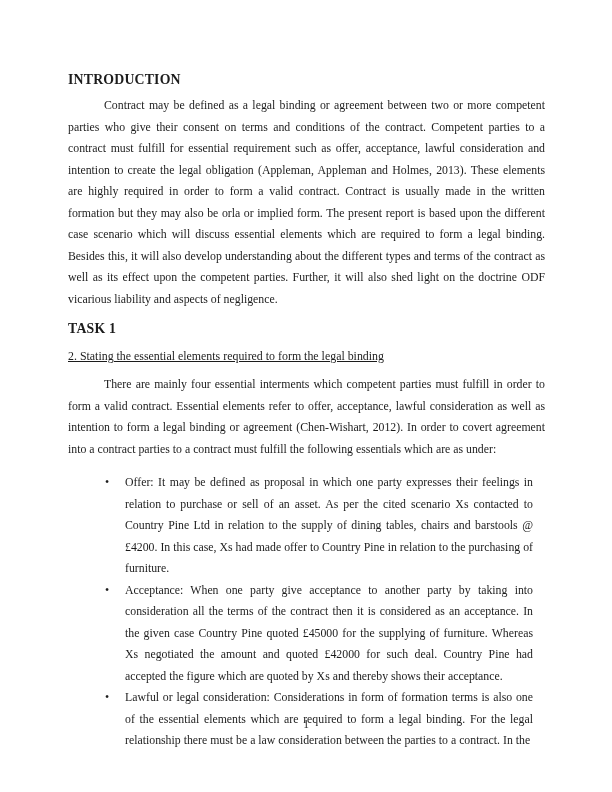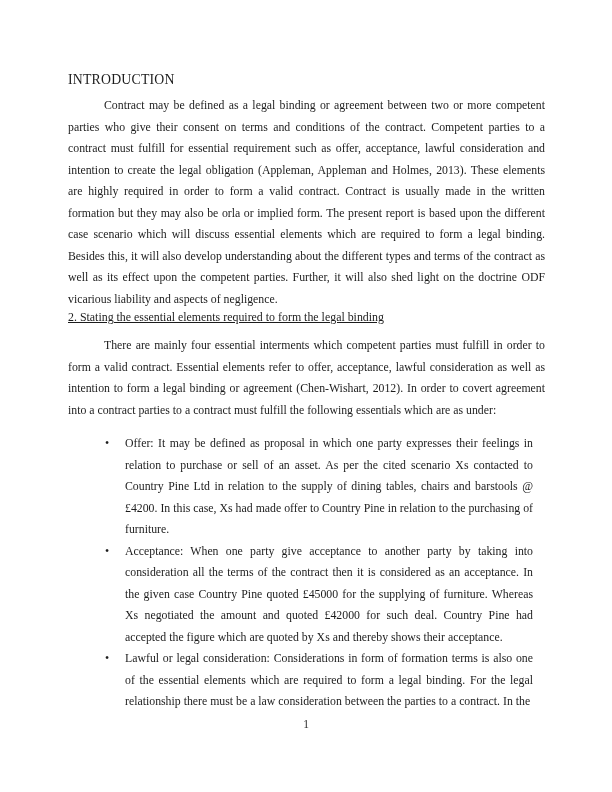--- a/index.html
+++ b/index.html
@@ -18,21 +18,21 @@
     box-sizing: border-box;
   }
   .content {
     position: absolute;
     left: 68px;
     top: 71px;
     width: 477px;
   }
   .heading {
     font-size: 13.8px;
-    font-weight: normal;
+    font-weight: bold;
     line-height: 17px;
     margin: 0 0 7px 0;
     letter-spacing: 0.2px;
   }
   .heading.task {
     margin-top: 10px;
     margin-bottom: 12px;
   }
   .subheading {
     font-size: 11.9px;
@@ -79,20 +79,21 @@
 </head>
 <body>
 
 <div class="page">
   <div class="content">
 
     <h1 class="heading">INTRODUCTION</h1>
 
     <p class="body indent">Contract may be defined as a legal binding or agreement between two or more competent parties who give their consent on terms and conditions of the contract. Competent parties to a contract must fulfill for essential requirement such as offer, acceptance, lawful consideration and intention to create the legal obligation (Appleman, Appleman and Holmes, 2013). These elements are highly required in order to form a valid contract. Contract is usually made in the written formation but they may also be orla or implied form. The present report is based upon the different case scenario which will discuss essential elements which are required to form a legal binding. Besides this, it will also develop understanding about the different types and terms of the contract as well as its effect upon the competent parties. Further, it will also shed light on the doctrine ODF vicarious liability and aspects of negligence.</p>
 
+    <h1 class="heading task">TASK 1</h1>
 
     <h2 class="subheading">2. Stating the essential elements required to form the legal binding</h2>
 
     <p class="body indent">There are mainly four essential interments which competent parties must fulfill in order to form a valid contract. Essential elements refer to offer, acceptance, lawful consideration as well as intention to form a legal binding or agreement (Chen-Wishart, 2012). In order to covert agreement into a contract parties to a contract must fulfill the following essentials which are as under:</p>
 
     <ul class="bullets">
       <li class="body">Offer: It may be defined as proposal in which one party expresses their feelings in relation to purchase or sell of an asset. As per the cited scenario Xs contacted to Country Pine Ltd in relation to the supply of dining tables, chairs and barstools @ £4200. In this case, Xs had made offer to Country Pine in relation to the purchasing of furniture.</li>
       <li class="body">Acceptance: When one party give acceptance to another party by taking into consideration all the terms of the contract then it is considered as an acceptance. In the given case Country Pine quoted £45000 for the supplying of furniture. Whereas Xs negotiated the amount and quoted £42000 for such deal. Country Pine had accepted the figure which are quoted by Xs and thereby shows their acceptance.</li>
       <li class="body">Lawful or legal consideration: Considerations in form of formation terms is also one of the essential elements which are required to form a legal binding. For the legal relationship there must be a law consideration between the parties to a contract. In the</li>
     </ul>

